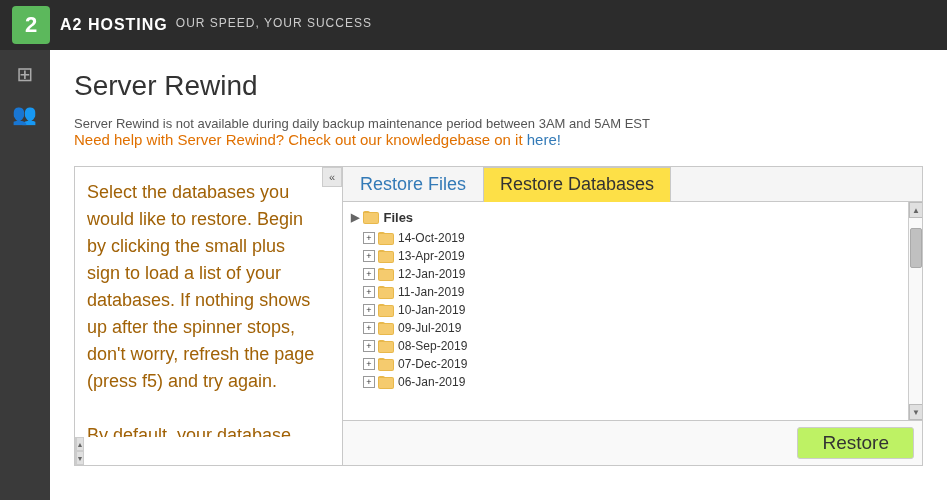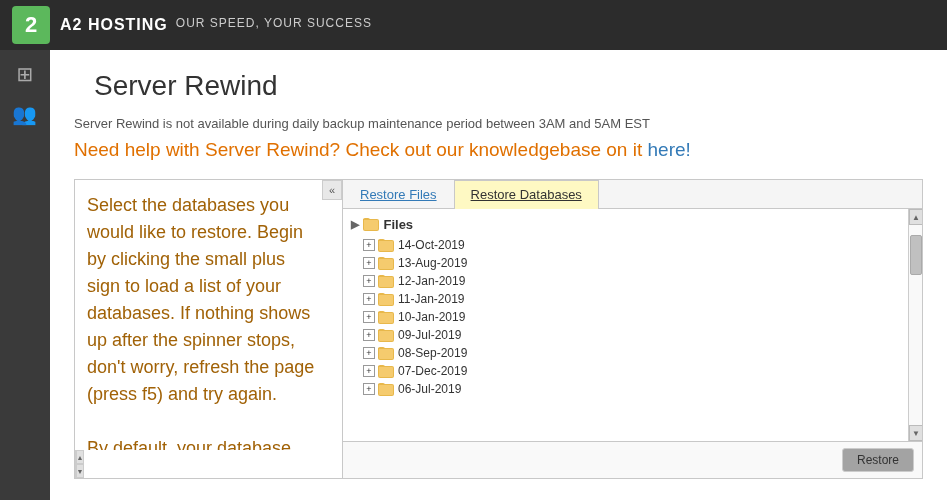--- a/index.html
+++ b/index.html
@@ -69,32 +69,30 @@
       flex: 1;
       background: white;
       padding: 20px 24px;
       overflow-y: auto;
     }
     .page-title {
       font-size: 28px;
       font-weight: 300;
       color: #333;
       margin-bottom: 14px;
-      margin-left: 20px;
     }
     .info-text {
       color: #555;
       font-size: 13px;
       margin-bottom: 0;
     }
     .help-text {
       color: #e07000;
-      font-size: 19px;
+      font-size: 15px;
       margin-bottom: 18px;
-      margin-top: 8px;
     }
     .help-text a {
       color: #337ab7;
       text-decoration: none;
     }
 
     
     .panel {
       border: 1px solid #c8c8c8;
       background: #fff;
@@ -165,29 +163,28 @@
     }
 
     
     .tabs {
       display: flex;
       border-bottom: 1px solid #c8c8c8;
       background: #f5f5f5;
     }
     .tab {
       padding: 6px 16px;
-      font-size: 13px;
+      font-size: 18px;
       cursor: pointer;
       border: 1px solid transparent;
       border-bottom: none;
       color: #337ab7;
-      text-decoration: underline;
     }
     .tab.active {
-      background: #fef9c3;
+      background: #fde047;
       border-color: #c8c8c8;
       border-bottom-color: white;
       color: #333;
       font-weight: 500;
       margin-bottom: -1px;
     }
 
     
     .tree-area {
       flex: 1;
@@ -306,25 +303,25 @@
 
     
     .bottom-bar {
       display: flex;
       justify-content: flex-end;
       padding: 6px 8px;
       border-top: 1px solid #c8c8c8;
       background: #f9f9f9;
     }
     .restore-btn {
-      padding: 4px 14px;
-      background: #a3a3a3;
+      padding: 4px 24px;
+      background: #bef264;
       border: 1px solid #ccc;
       border-radius: 3px;
-      font-size: 12px;
+      font-size: 19px;
       cursor: pointer;
       color: #333;
     }
   </style>
 </head>
 <body>
 
 <div class="header">
   <div class="logo-box">
     <span>2</span>
@@ -396,21 +393,21 @@
               </span>
               <span>14-Oct-2019</span>
             </div>
             <div class="tree-row">
               <span class="expand-btn">+</span>
               <span class="folder-icon">
                 <span class="folder-back"></span>
                   <span class="folder-tab"></span>
                   <span class="folder-inner"></span>
               </span>
-              <span>13-Aug-2019</span>
+              <span>13-Apr-2019</span>
             </div>
             <div class="tree-row">
               <span class="expand-btn">+</span>
               <span class="folder-icon">
                 <span class="folder-back"></span>
                   <span class="folder-tab"></span>
                   <span class="folder-inner"></span>
               </span>
               <span>12-Jan-2019</span>
             </div>
@@ -459,21 +456,21 @@
               </span>
               <span>07-Dec-2019</span>
             </div>
             <div class="tree-row">
               <span class="expand-btn">+</span>
               <span class="folder-icon">
                 <span class="folder-back"></span>
                   <span class="folder-tab"></span>
                   <span class="folder-inner"></span>
               </span>
-              <span>06-Jul-2019</span>
+              <span>06-Jan-2019</span>
             </div>
           </div>
 
           <div class="tree-scrollbar">
             <div class="sb-up">▲</div>
             <div class="sb-track">
               <div class="sb-thumb"></div>
             </div>
             <div class="sb-down">▼</div>
           </div>

